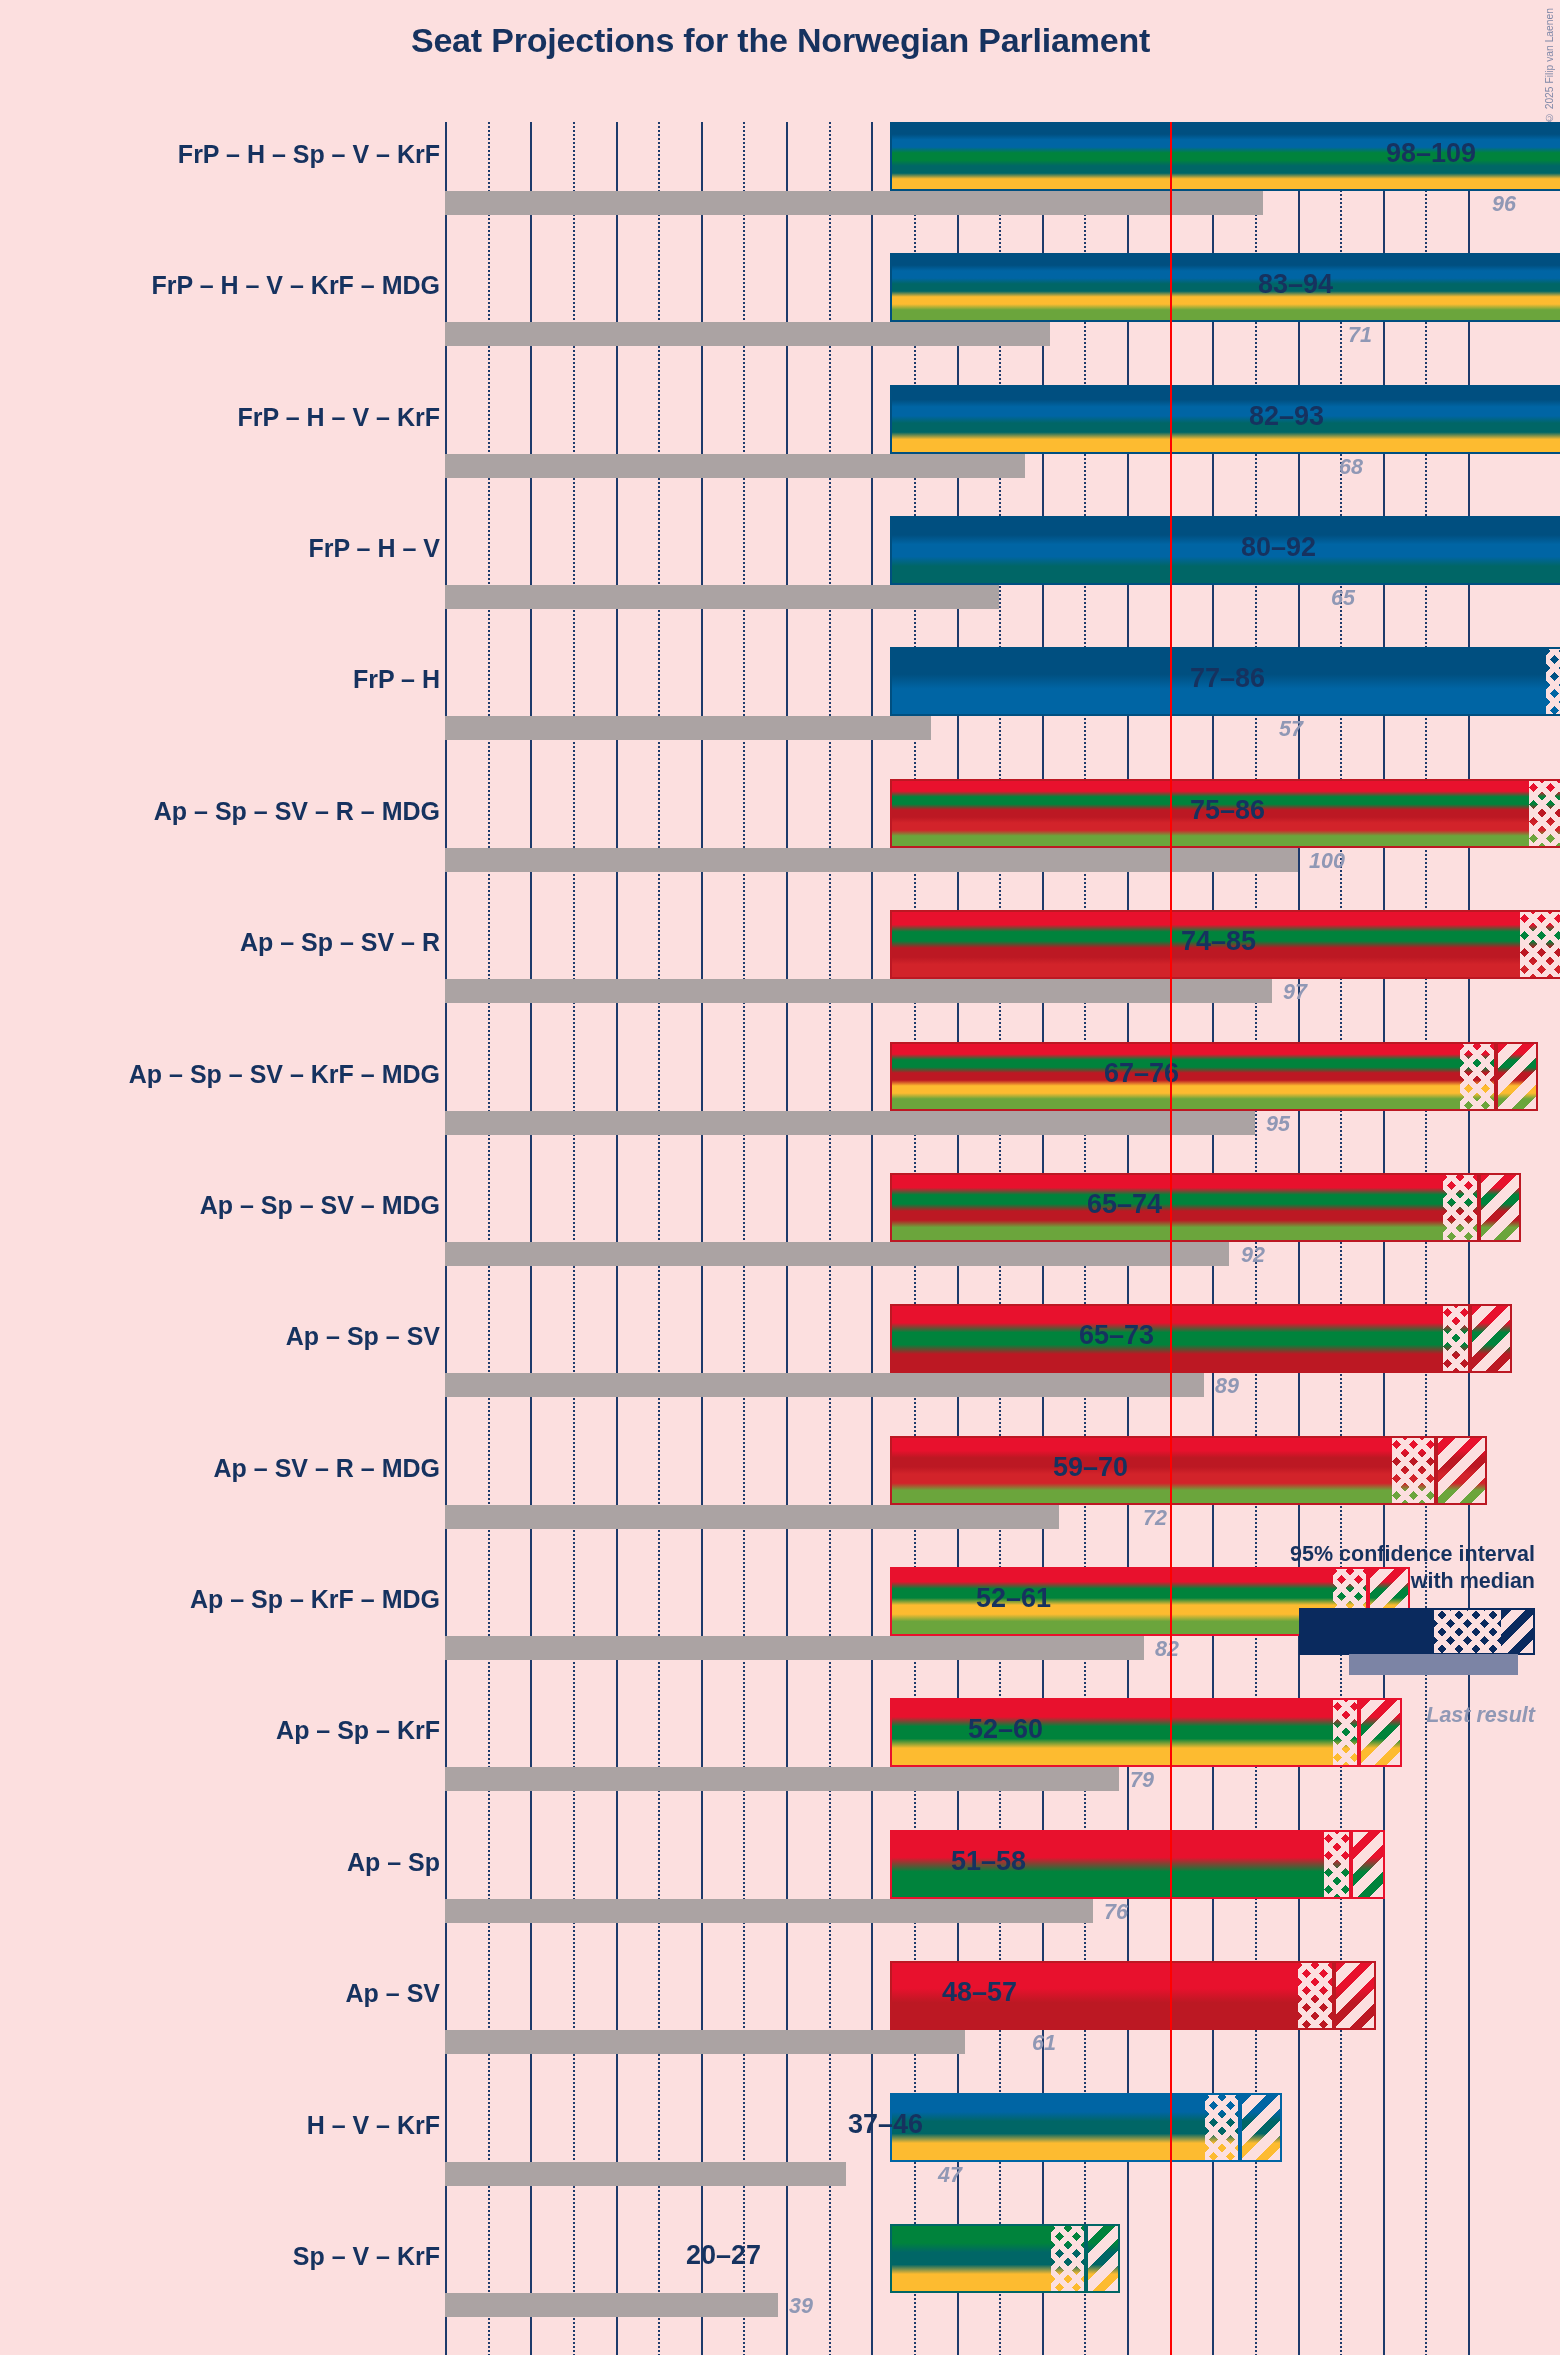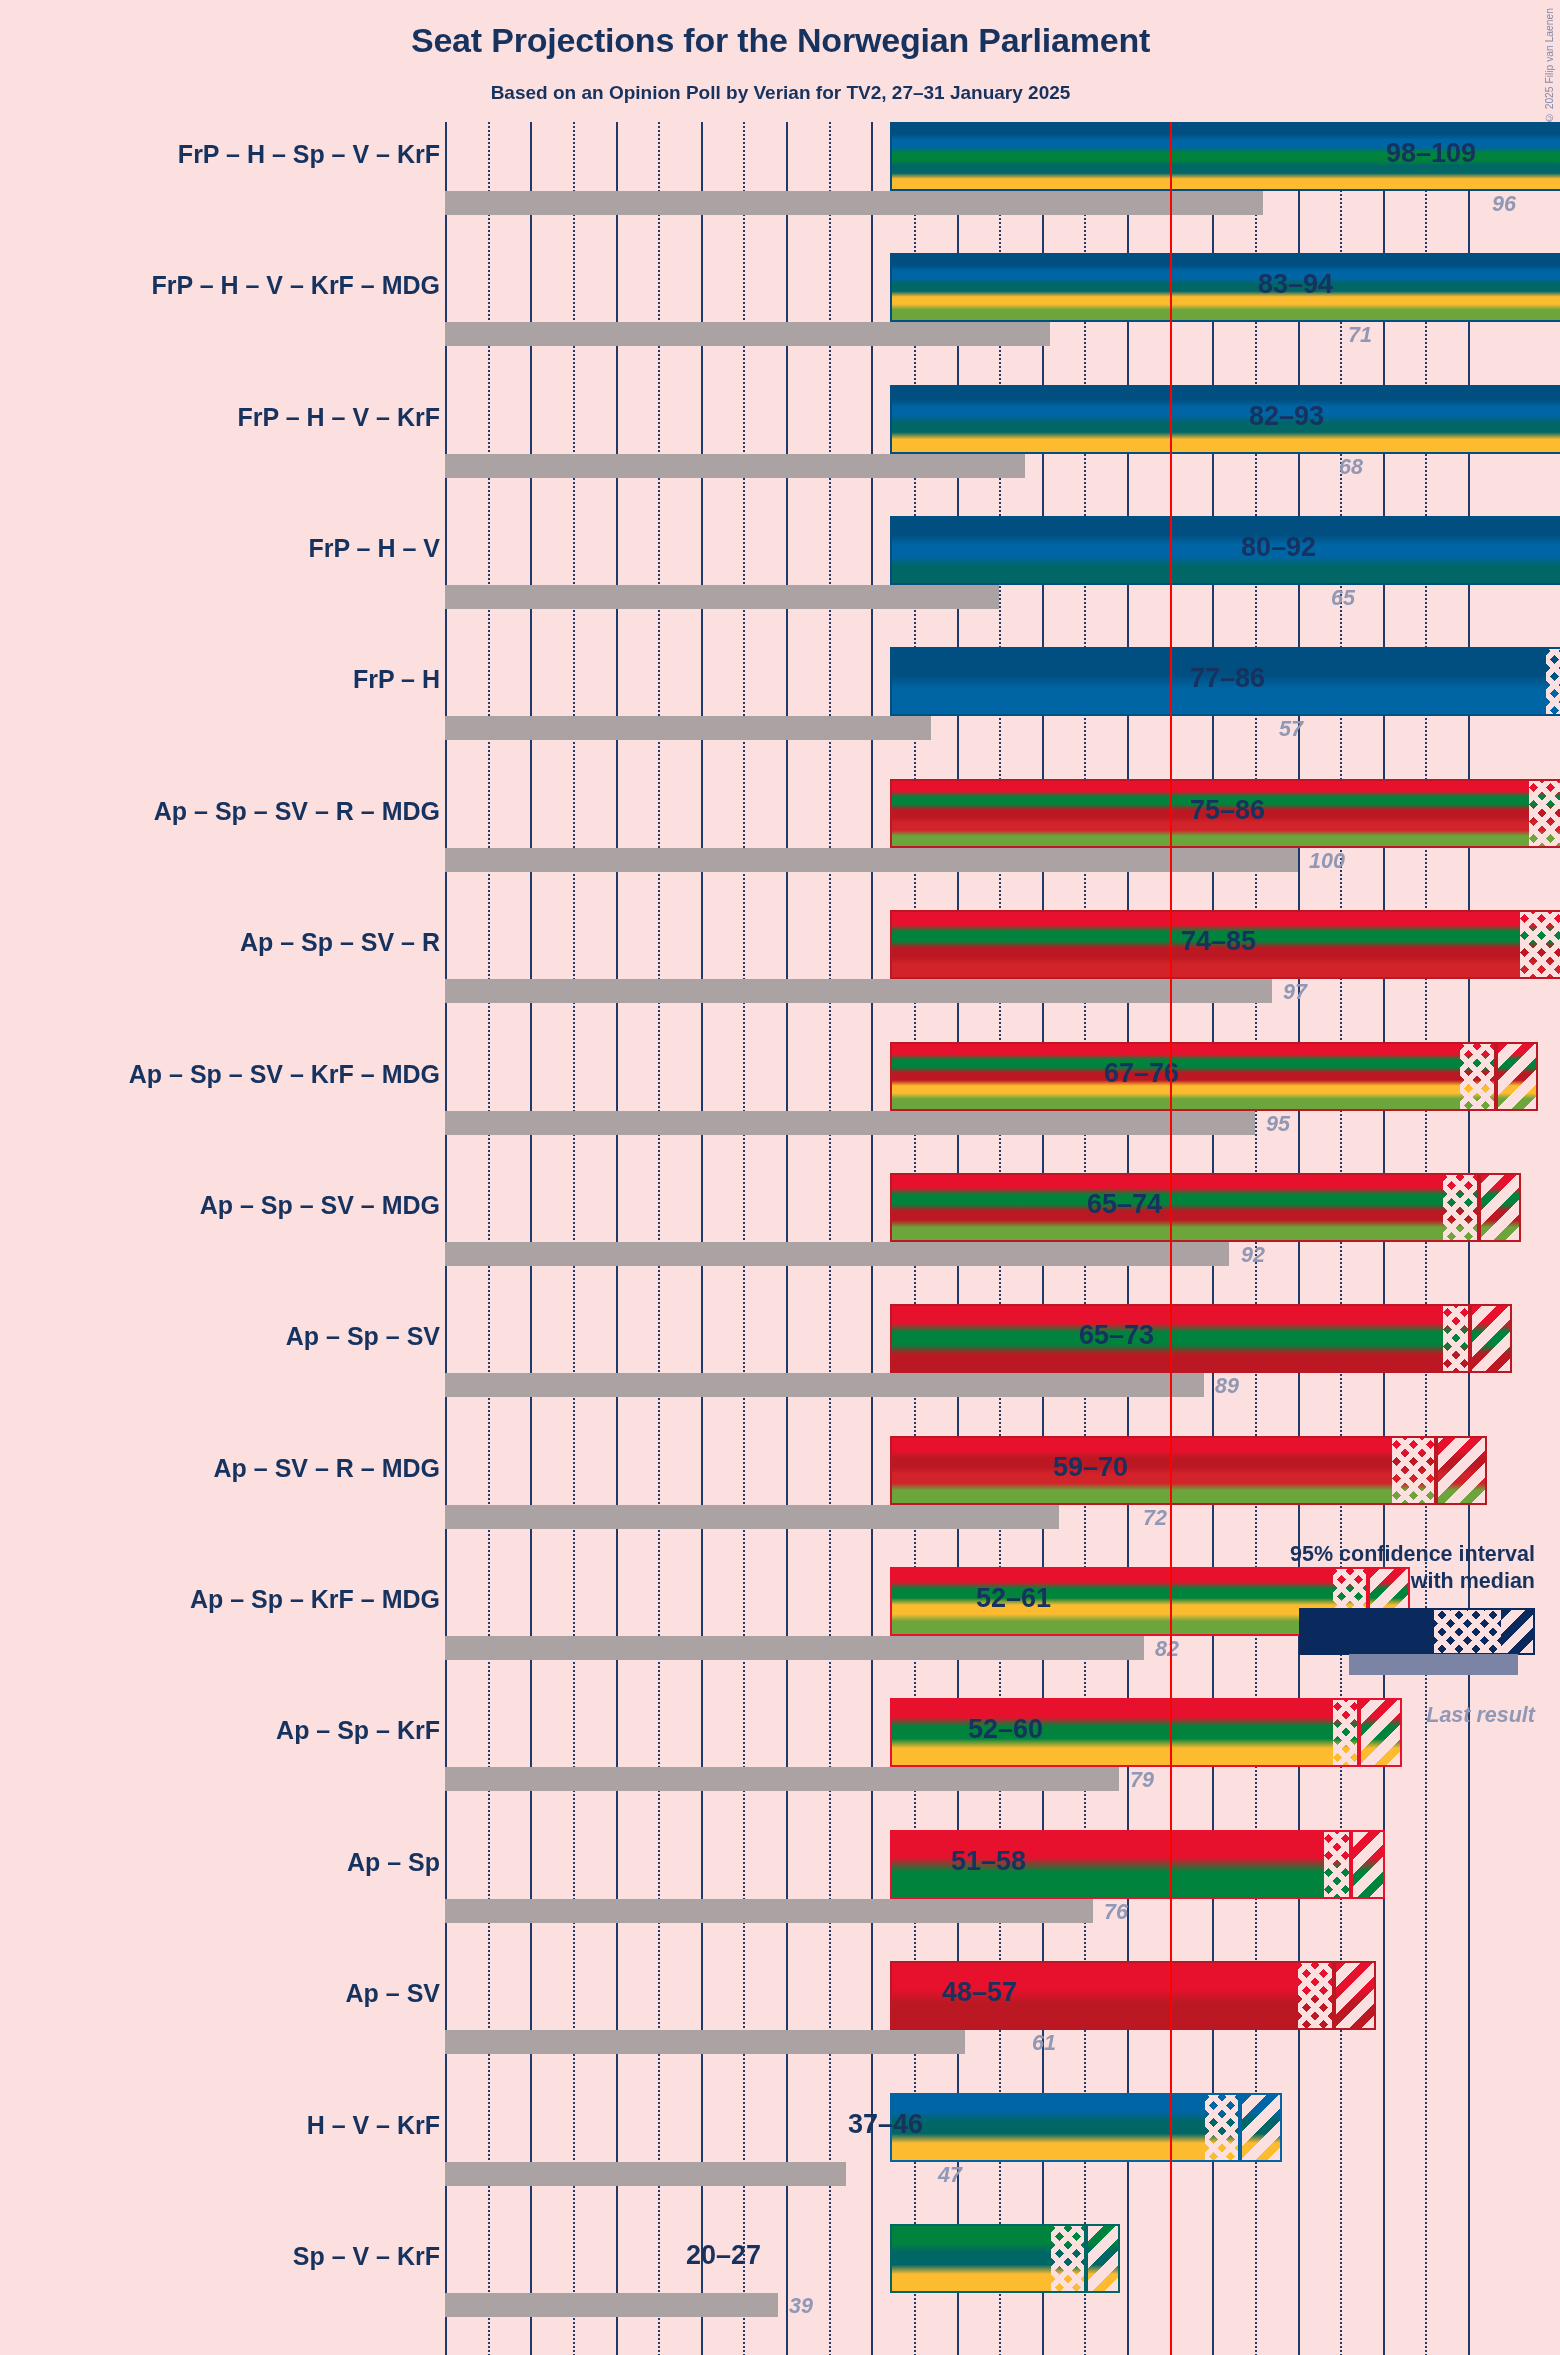--- a/index.html
+++ b/index.html
@@ -83,21 +83,20 @@
   .legci .d{position:absolute;top:0;bottom:0;left:200px;right:0;}
   .leglast{position:absolute;right:17px;top:52px;width:169px;height:20.6px;background:#7C84A5;}
   .leglabel{font-size:21.5px;font-style:italic;font-weight:bold;color:#9098B5;margin-top:3.7px;}
 </style>
 </head>
 <body>
 
 <div id="root">
 
   <div class="title">Seat Projections for the Norwegian Parliament</div>
-  <div class="subtitle">Based on an Opinion Poll by Verian for TV2, 27–31 January 2025</div>
   <div class="copyright">© 2025 Filip van Laenen</div>
 
   <div id="plot">
       <div class="grid solid" style="left: 0px;"></div>
       <div class="grid dotted" style="left: 43px;"></div>
       <div class="grid solid" style="left: 85px;"></div>
       <div class="grid dotted" style="left: 128px;"></div>
       <div class="grid solid" style="left: 171px;"></div>
       <div class="grid dotted" style="left: 213px;"></div>
       <div class="grid solid" style="left: 256px;"></div>

